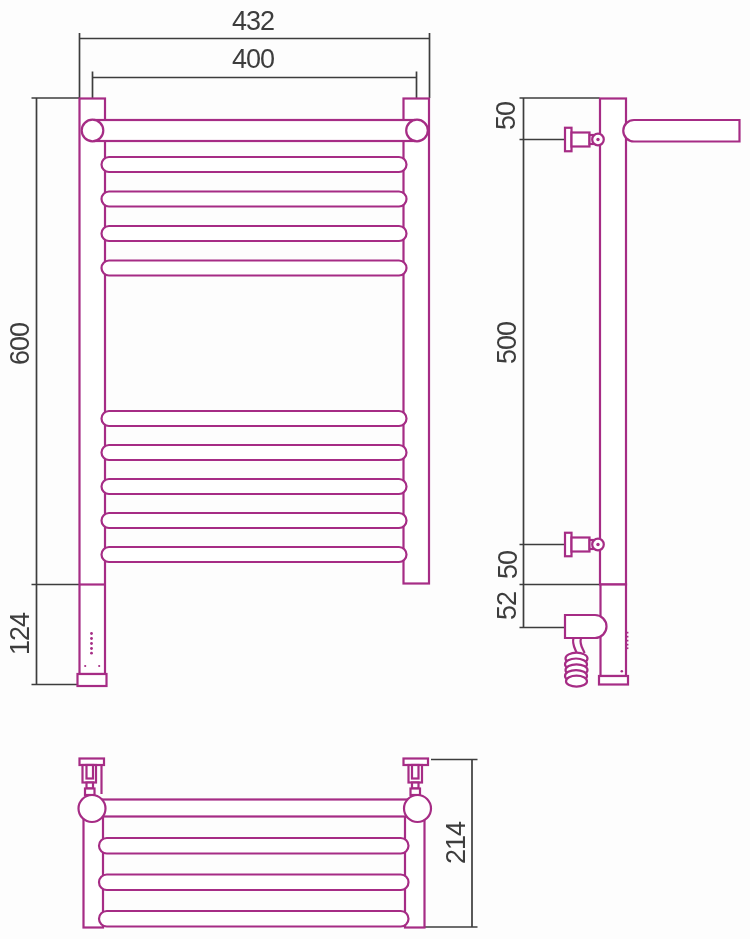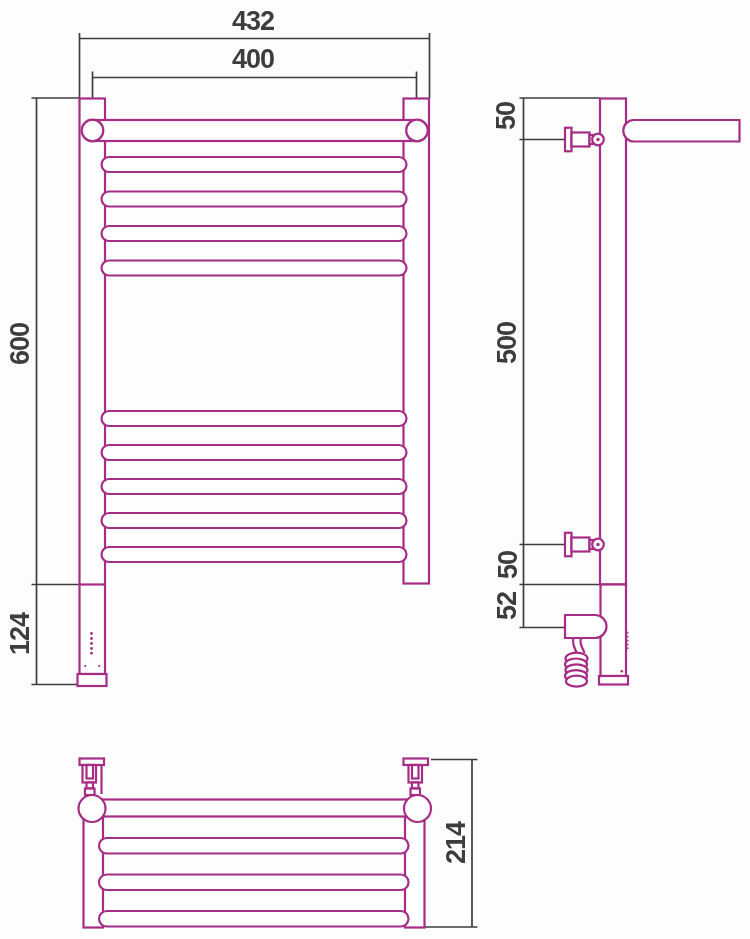--- a/index.html
+++ b/index.html
@@ -6,21 +6,20 @@
     --outline-color:#A62C85;
     --dim-color:#3D3D3D;
     --bg-color:#FDFDFD;
   }
   html,body{margin:0;padding:0;background:var(--bg-color);}
   .canvas{
     position:relative;
     width:750px;height:939px;
     background:var(--bg-color);
     font-family:"Liberation Sans", sans-serif;
-    font-weight:bold;
   }
   svg{display:block;}
   .mg{stroke:var(--outline-color);stroke-width:2.2;fill:#fff;}
   .mg-open{stroke:var(--outline-color);stroke-width:2.2;fill:none;}
   .mg-fill{fill:var(--outline-color);stroke:none;}
   .dim{stroke:var(--dim-color);stroke-width:1.7;fill:none;}
   .dimtext{
     fill:var(--dim-color);
     font-family:"Liberation Sans", sans-serif;
     font-size:27px;

